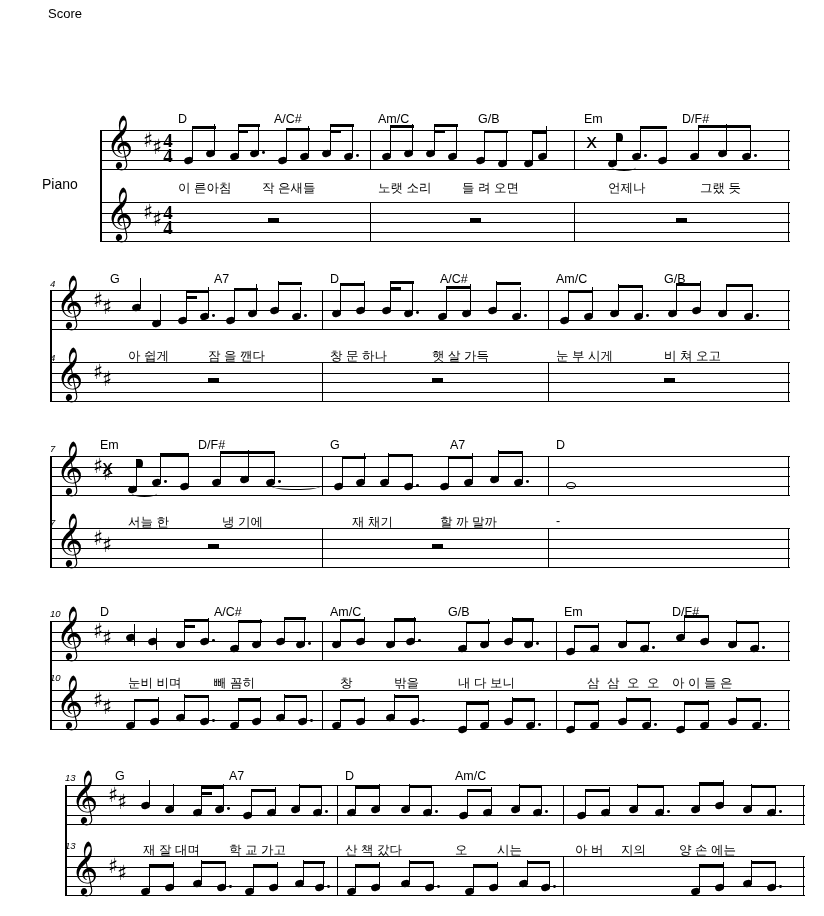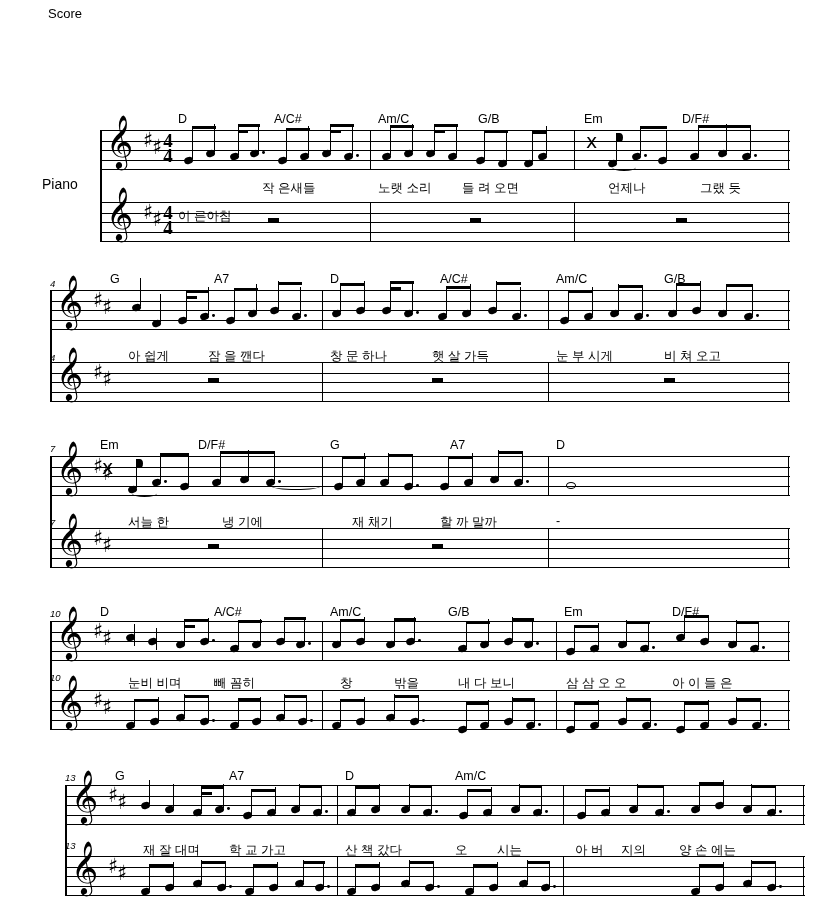--- a/index.html
+++ b/index.html
@@ -202,21 +202,21 @@
     <div class="bar" style="left:788px; top:130px; height:40px;"></div>
     <div class="bar" style="left:788px; top:202px; height:40px;"></div>
 
     <div class="chord" style="left:178px; top:112px;">D</div>
     <div class="chord" style="left:274px; top:112px;">A/C#</div>
     <div class="chord" style="left:378px; top:112px;">Am/C</div>
     <div class="chord" style="left:478px; top:112px;">G/B</div>
     <div class="chord" style="left:584px; top:112px;">Em</div>
     <div class="chord" style="left:682px; top:112px;">D/F#</div>
 
-    <div class="lyric" style="left:178px; top:180px;margin-top:28px;">이 른아침</div>
+    <div class="lyric" style="left:178px; top:180px;">이 른아침</div>
     <div class="lyric" style="left:262px; top:180px;">작 은새들</div>
     <div class="lyric" style="left:378px; top:180px;">노랫 소리</div>
     <div class="lyric" style="left:462px; top:180px;">들 려 오면</div>
     <div class="lyric" style="left:608px; top:180px;">언제나</div>
     <div class="lyric" style="left:700px; top:180px;">그랬 듯</div>
 
     <div class="note" style="left:184px; top:157px;"></div>
     <div class="stem" style="left:192px; top:128px; height:31px;"></div>
     <div class="note" style="left:206px; top:150px;"></div>
     <div class="stem" style="left:214px; top:124px; height:28px;"></div>
@@ -546,21 +546,21 @@
     <div class="chord" style="left:330px; top:605px;">Am/C</div>
     <div class="chord" style="left:448px; top:605px;">G/B</div>
     <div class="chord" style="left:564px; top:605px;">Em</div>
     <div class="chord" style="left:672px; top:605px;">D/F#</div>
 
     <div class="lyric" style="left:128px; top:675px;">눈비 비며</div>
     <div class="lyric" style="left:214px; top:675px;">빼 꼼히</div>
     <div class="lyric" style="left:340px; top:675px;">창</div>
     <div class="lyric" style="left:394px; top:675px;">밖을</div>
     <div class="lyric" style="left:458px; top:675px;">내 다 보니</div>
-    <div class="lyric" style="left:566px; top:675px;">삼 삼 오 오</div>
+    <div class="lyric" style="left:587px; top:675px;font-family:Liberation Mono, monospace;">삼 삼 오 오</div>
     <div class="lyric" style="left:672px; top:675px;">아 이 들 은</div>
 
     <div class="note" style="left:126px; top:634px;"></div>
     <div class="stem" style="left:134px; top:624px; height:22px;"></div>
     <div class="note" style="left:148px; top:638px;"></div>
     <div class="stem" style="left:156px; top:628px; height:22px;"></div>
     <div class="note" style="left:176px; top:641px;"></div>
     <div class="stem" style="left:184px; top:620px; height:24px;"></div>
     <div class="note" style="left:200px; top:638px;"></div>
     <div class="stem" style="left:208px; top:618px; height:23px;"></div>

